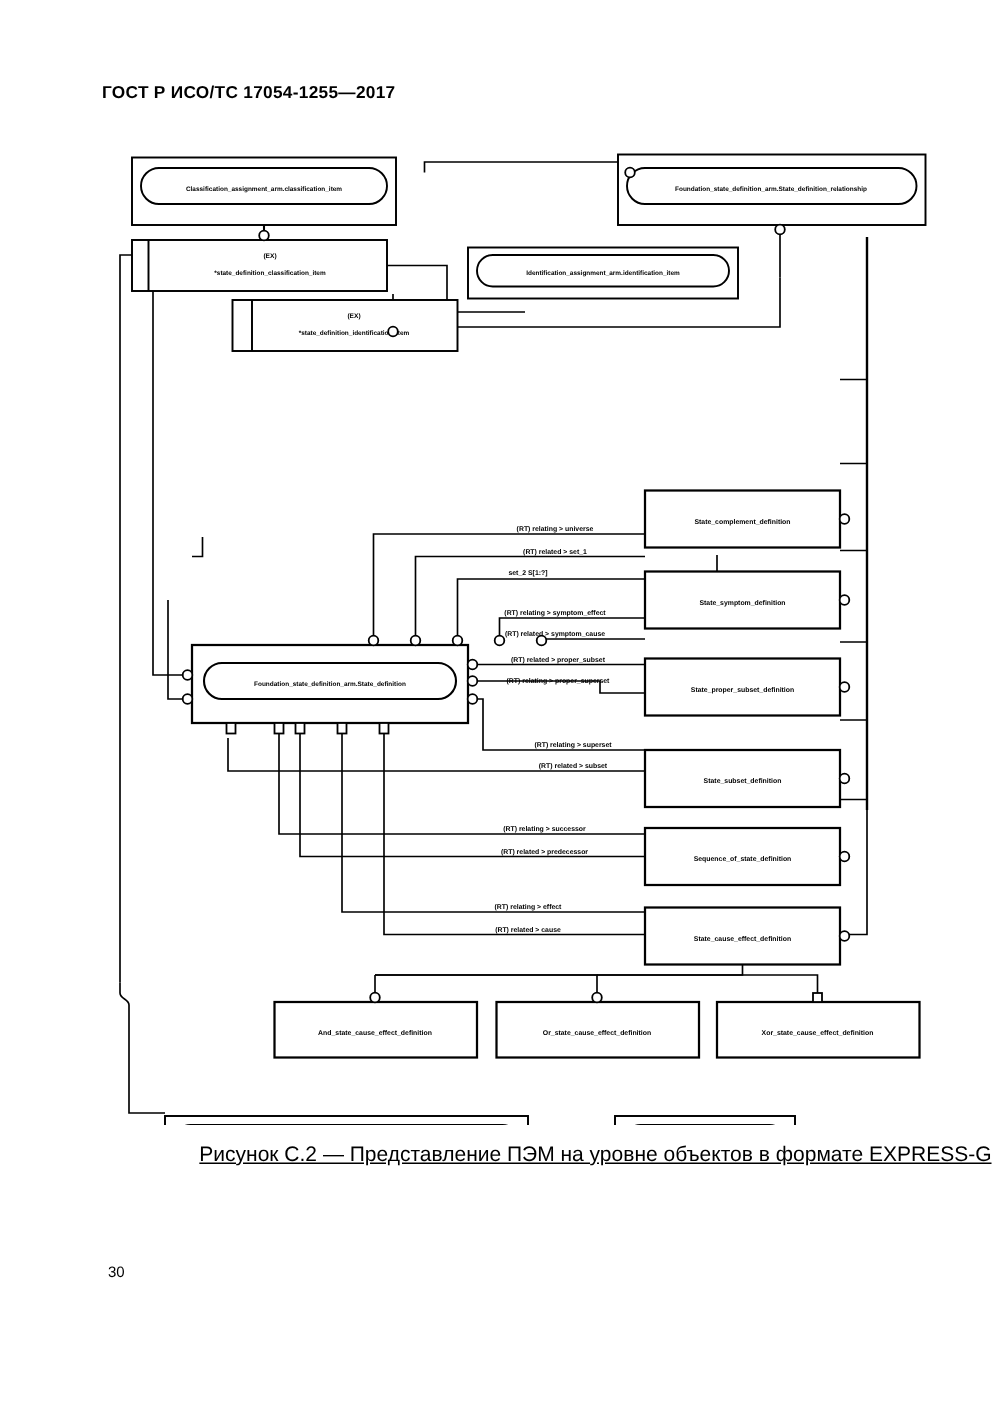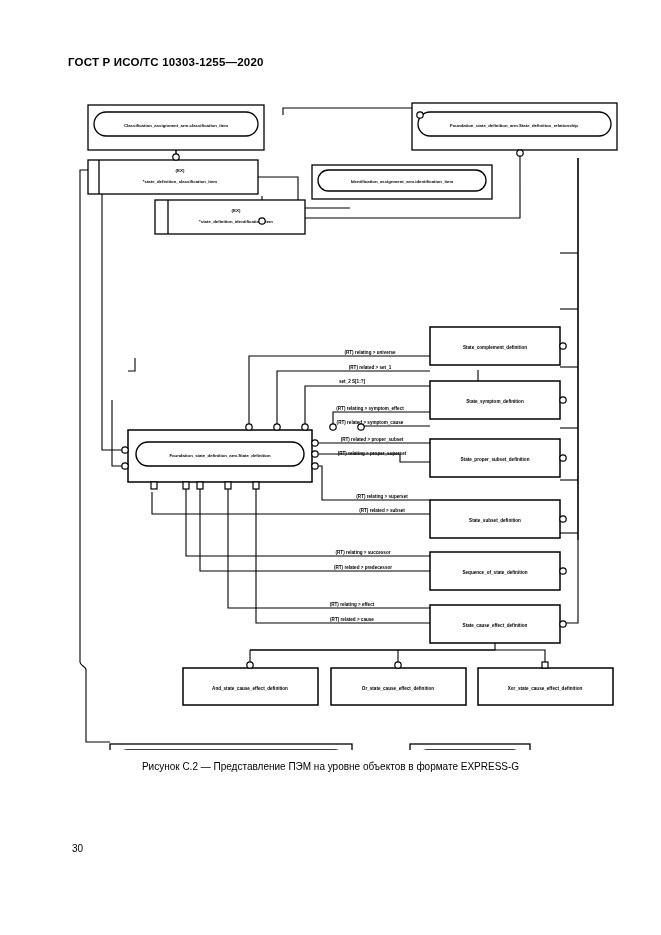--- a/index.html
+++ b/index.html
@@ -36,23 +36,24 @@
     left: 0px;
     top: 90px;
     width: 661px;
     height: 660px;
   }
   .figure-caption {
     position: absolute;
     left: 0;
     right: 0;
     top: 761px;
-    text-align: center;
-    font-size: 10px;
+    text-align: right;
+    font-size: 14px;
     color: #000;
+    text-decoration: underline;
   }
   .page-number {
     position: absolute;
     left: 72px;
     top: 843px;
     font-size: 10px;
     color: #000;
   }
   svg.diagram {
     position: absolute;
@@ -70,21 +71,21 @@
   .nodelabel { font-size: 4.6px; }
   .nodelabel-sm { font-size: 4.3px; }
   .edgelabel { font-size: 4.6px; }
   .extag { font-size: 4.4px; }
 </style>
 </head>
 <body>
 
 <div class="page">
 
-  <div class="doc-header">ГОСТ Р ИСО/ТС 10303-1255—2020</div>
+  <div class="doc-header">ГОСТ Р ИСО/ТС 17054-1255—2017</div>
 
   <div class="figure-area">
     <svg class="diagram" viewBox="0 0 661 660">
 
       <g fill="none" stroke="#000" stroke-width="1.1">
 
         <path d="M 176 60 L 176 66 C 176 70 182 70 182 74 C 182 78 176 78 176 82" stroke-width="1.4"></path>
 
         <path d="M 88 80 L 80 80 L 80 560 L 80 565"></path>
         <path d="M 80 565 L 80 572 C 80 576 86 576 86 580"></path>

